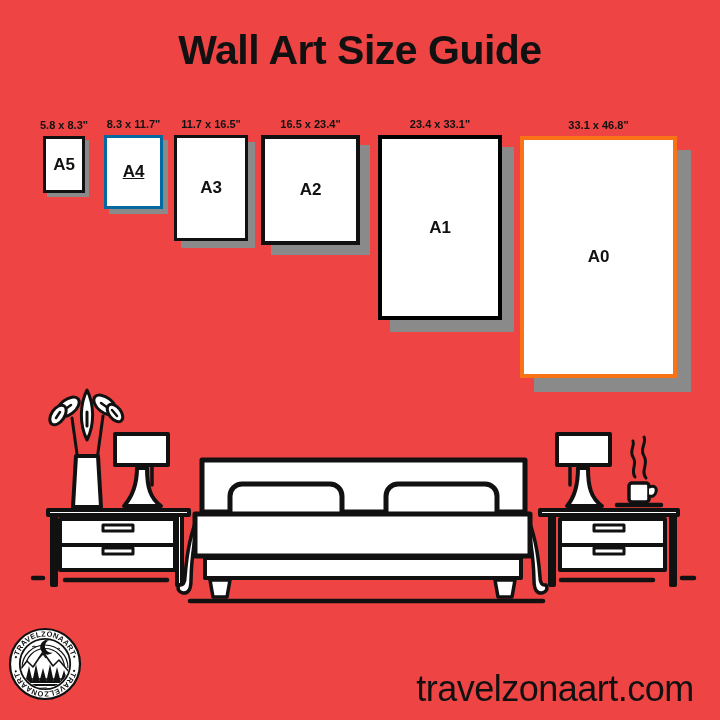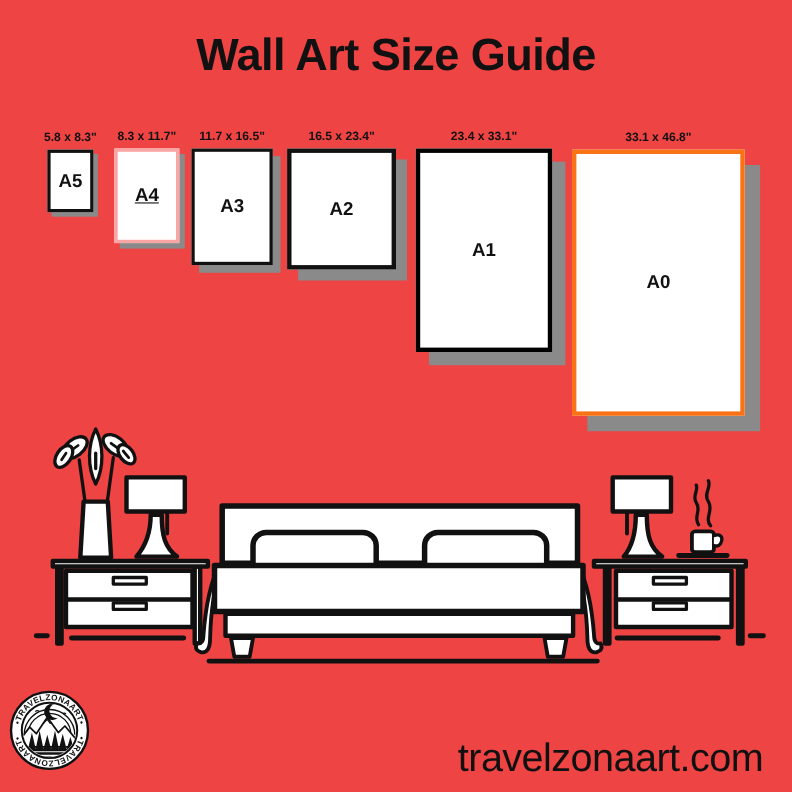--- a/index.html
+++ b/index.html
@@ -17,21 +17,21 @@
   .paper { background:#fff; display:flex; align-items:center; justify-content:center;
            font-weight:700; font-size:17px; color:#111; }
 
   .wrap-a5 { left:43px;  top:136px; }
   .wrap-a4 { left:104px; top:135px; }
   .wrap-a3 { left:174px; top:135px; }
   .wrap-a2 { left:261px; top:135px; }
   .wrap-a1 { left:378px; top:135px; }
   .wrap-a0 { left:520px; top:136px; }
   .p-a5 { width:42px;  height:57px;  border:3px solid #111; box-shadow:4px 4px 0 #8a8a8a; }
-  .p-a4 { width:59px;  height:86px;  border:3px solid #fca5a5; box-shadow:5px 5px 0 #8a8a8a;text-decoration:underline; }
+  .p-a4 { width:59px;  height:74px;  border:3px solid #0369a1; box-shadow:5px 5px 0 #8a8a8a;text-decoration:underline; }
   .p-a3 { width:74px;  height:106px; border:3px solid #111; box-shadow:7px 7px 0 #8a8a8a; }
   .p-a2 { width:99px;  height:110px; border:4px solid #111; box-shadow:10px 10px 0 #8a8a8a; }
   .p-a1 { width:124px; height:185px; border:4px solid #000000; box-shadow:12px 12px 0 #8a8a8a; }
   .p-a0 { width:157px; height:242px; border:4px solid #f97316; box-shadow:14px 14px 0 #8a8a8a; }
 
   .scene { position:absolute; left:25px; top:382px; width:690px; height:225px; }
   .logo  { position:absolute; left:5px;  top:621px; width:80px;  height:84px; }
 
   .website { position:absolute; left:390px; top:668px; width:330px; text-align:center;
              font-size:36px; font-weight:400; letter-spacing:-0.5px; color:#111; }

